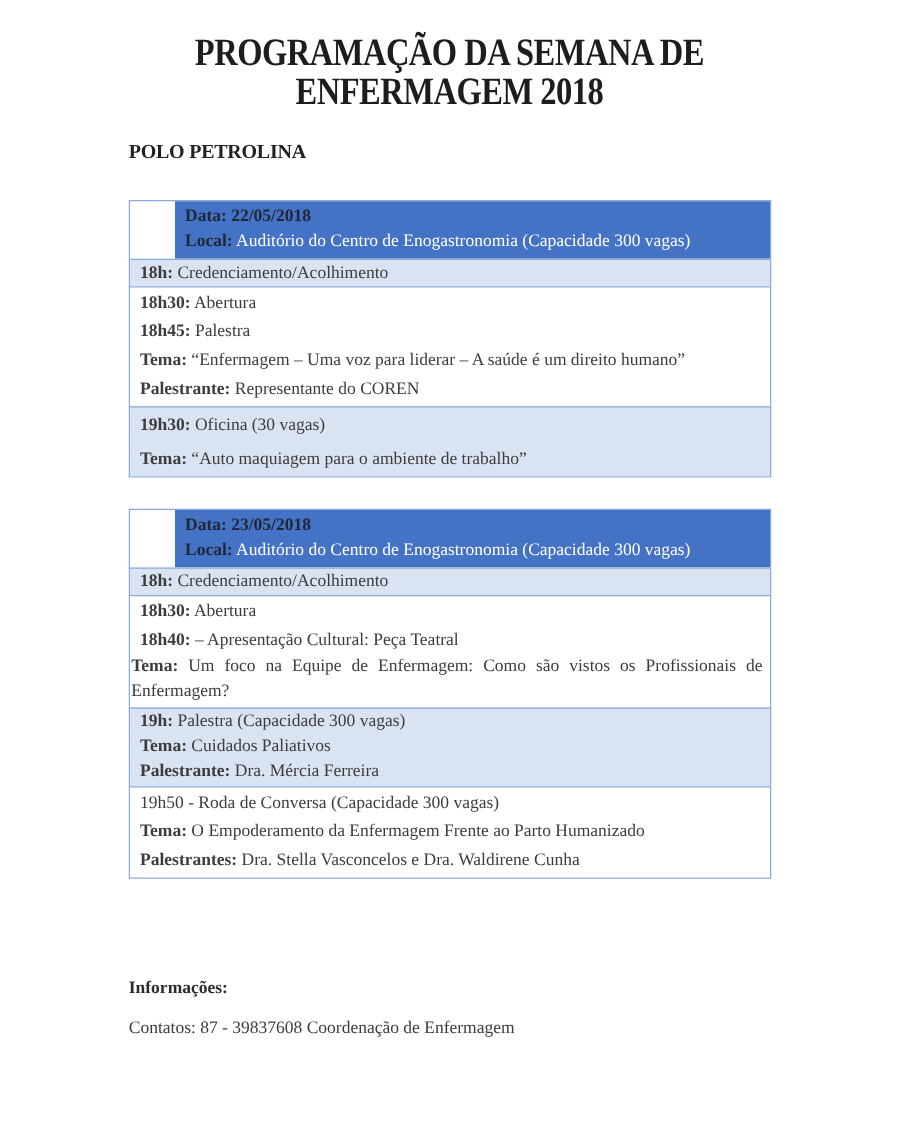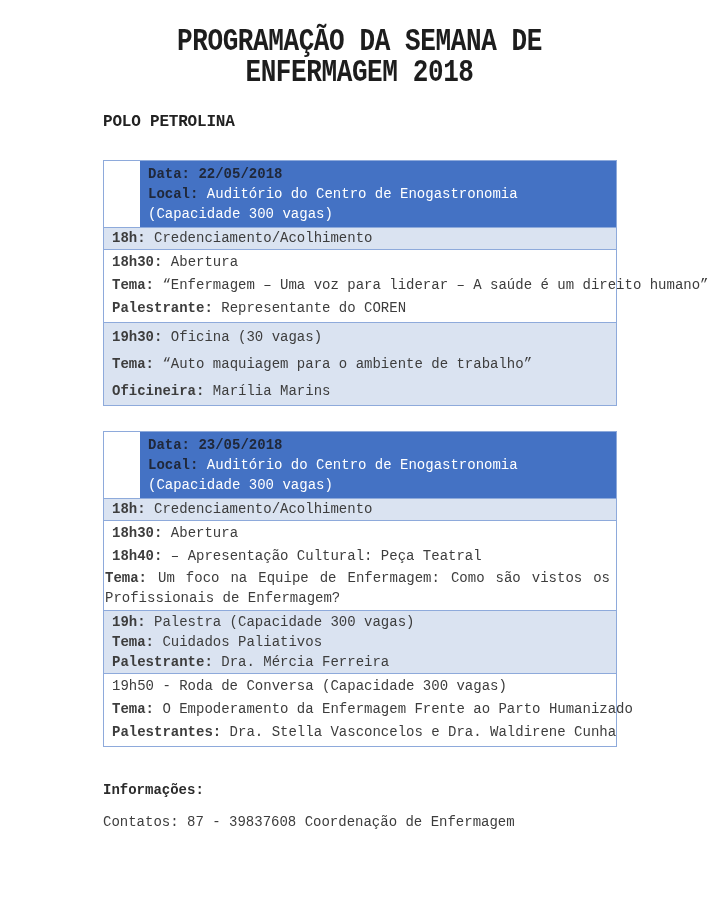--- a/index.html
+++ b/index.html
@@ -6,21 +6,21 @@
   :root{
     --header-blue:#4472C4;
     --row-alt:#DAE3F1;
     --border:#8EAADB;
     --date-text:#20283A;
     --local-value:#FFFFFF;
     --body-text:#3D3D3D;
   }
   .page{
     position:relative; width:719px; height:899px; background:#ffffff;
-    font-family:Liberation Mono, monospace; color:var(--body-text);
+    font-family:Liberation Serif, serif; color:var(--body-text);
     overflow:hidden;
   }
   .title{
     position:absolute; top:26px; left:0; width:719px; margin:0;
     text-align:center; font-size:31px; line-height:31px; font-weight:700;
     color:#1d1d1d; transform:scaleX(0.84); transform-origin:center;
     letter-spacing:-0.5px;
   }
   .subtitle{
     position:absolute; top:113px; left:103px; margin:0;
@@ -67,27 +67,27 @@
       <div class="sched-table">
         <div class="t-header">
           <p class="hdr-date"><strong>Data:</strong> 22/05/2018</p>
           <p class="hdr-local"><strong>Local:</strong><span> Auditório do Centro de Enogastronomia (Capacidade 300 vagas)</span></p>
         </div>
         <div class="t-row alt single">
           <p><strong>18h:</strong> Credenciamento/Acolhimento</p>
         </div>
         <div class="t-row lh23">
           <p><strong>18h30:</strong> Abertura</p>
+          <p><strong>18h45:</strong> Palestra</p>
           <p><strong>Tema:</strong> “Enfermagem – Uma voz para liderar – A saúde é um direito humano”</p>
           <p><strong>Palestrante:</strong> Representante do COREN</p>
         </div>
         <div class="t-row alt loose">
           <p><strong>19h30:</strong> Oficina (30 vagas)</p>
           <p><strong>Tema:</strong> “Auto maquiagem para o ambiente de trabalho”</p>
-          <p><strong>Oficineira:</strong> Marília Marins</p>
         </div>
       </div>
       <div class="sched-table">
         <div class="t-header">
           <p class="hdr-date"><strong>Data:</strong> 23/05/2018</p>
           <p class="hdr-local"><strong>Local:</strong><span> Auditório do Centro de Enogastronomia (Capacidade 300 vagas)</span></p>
         </div>
         <div class="t-row alt single">
           <p><strong>18h:</strong> Credenciamento/Acolhimento</p>
         </div>

